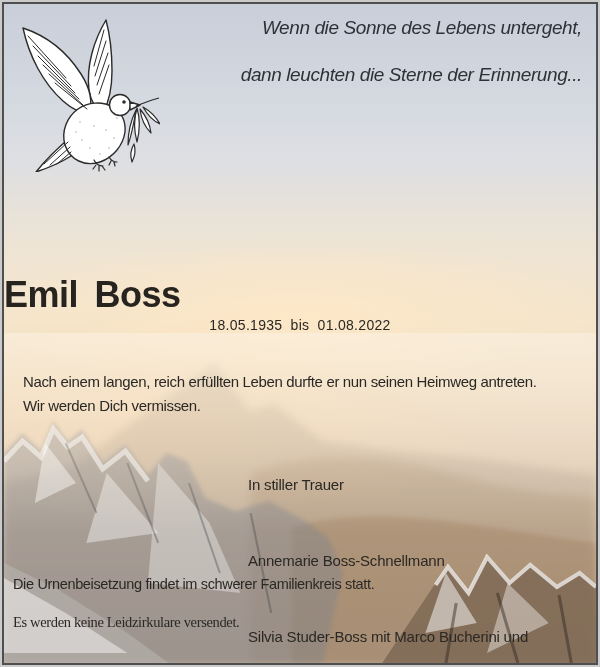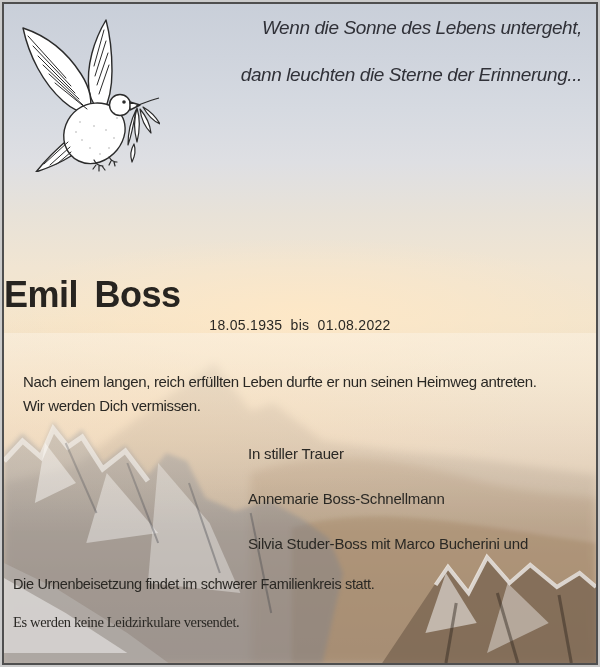--- a/index.html
+++ b/index.html
@@ -38,21 +38,21 @@
     left:0;right:0;top:272px;
     font-weight:bold;font-size:36px;line-height:38px;
     letter-spacing:-0.5px;word-spacing:7px;color:#272420;
   }
   .dates{
     left:0;right:0;top:312px;text-align:center;
     font-size:14px;line-height:18px;letter-spacing:0.3px;word-spacing:4px;
   }
   .farewell{left:19px;top:354px;margin-top:12px;}
   .mourners{left:244px;top:417px;line-height:22.4px;letter-spacing:-0.2px;}
-  .mourners div{white-space:pre;}
+  .mourners div{white-space:pre;margin-top:31px;}
   .notice{font-size:14.5px;line-height:20px;}
   .notice1{left:9px;top:570px;}
   .notice2{left:9px;top:608px;font-family:Liberation Serif, serif;}
 </style>
 </head>
 <body>
 
 <div class="page">
   <div class="frame-light">
     <div class="frame-dark">

